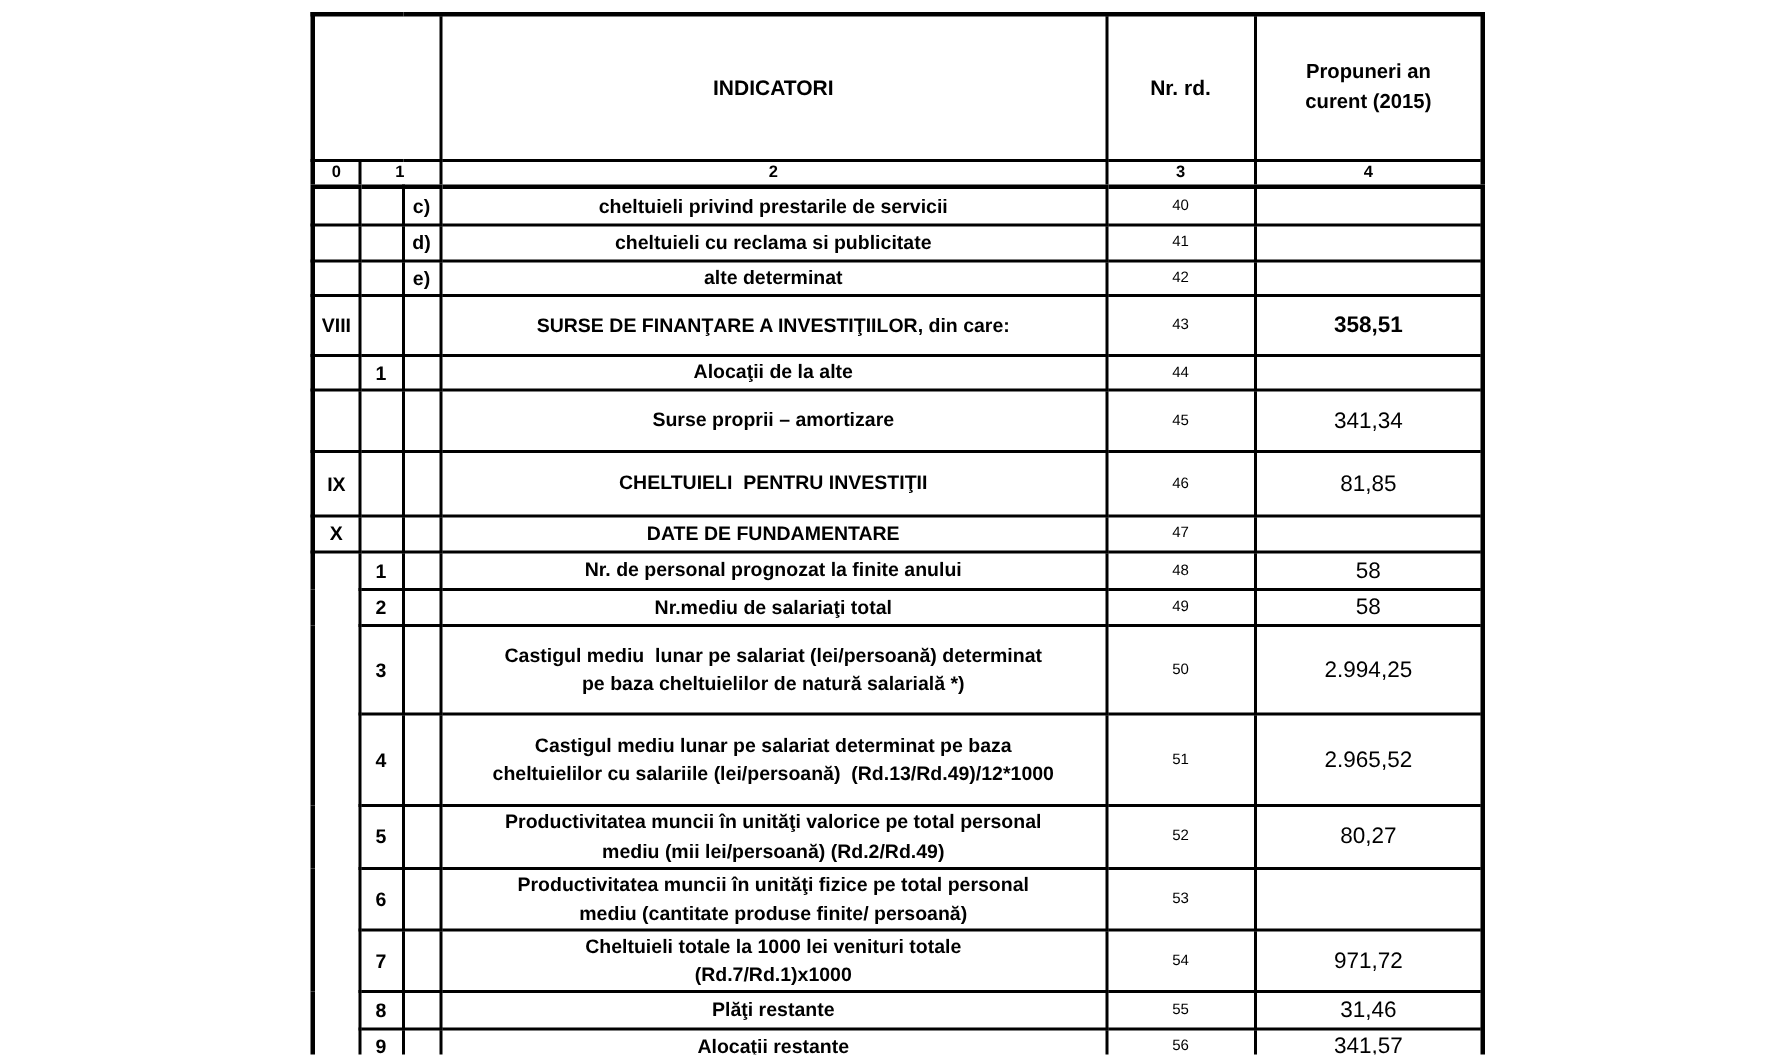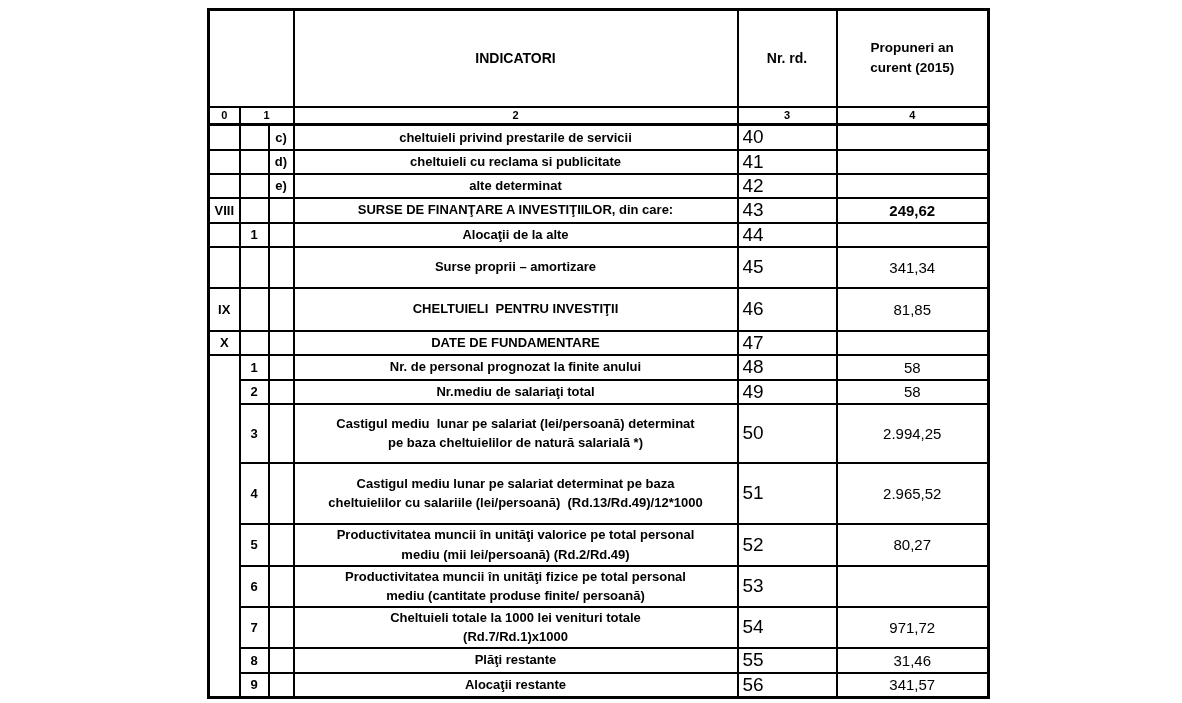--- a/index.html
+++ b/index.html
@@ -26,21 +26,21 @@
     font-weight:bold;font-size:11px;text-align:center;
     border-bottom:3px solid #000;line-height:1;
   }
   td.c0, td.c1, td.cl{
     text-align:center;font-weight:bold;font-size:13px;padding:0 1px;
   }
   td.ind{
     text-align:center;font-weight:bold;font-size:13px;
     white-space:pre-wrap;line-height:1.5;padding:1px 4px;
   }
-  td.nr{text-align:left;font-weight:normal;font-size:19px;}
+  td.nr{text-align:center;font-weight:normal;font-size:10px;}
   td.val{text-align:center;font-weight:normal;font-size:15px;}
   td.val.vbold{font-weight:bold;}
 </style>
 </head>
 <body>
 
 <table class="budget">
   <colgroup>
     <col style="width:31px">
     <col style="width:29px">
@@ -83,27 +83,27 @@
         <td class="val"></td>
       </tr>
       <tr style="height: 23px;">
         <td class="c0"></td>
         <td class="c1"></td>
         <td class="cl">e)</td>
         <td class="ind">alte determinat</td>
         <td class="nr">42</td>
         <td class="val"></td>
       </tr>
-      <tr style="height: 25px;">
+      <tr style="height: 40px;">
         <td class="c0">VIII</td>
         <td class="c1"></td>
         <td class="cl"></td>
         <td class="ind">SURSE DE FINANŢARE A INVESTIŢIILOR, din care:</td>
         <td class="nr">43</td>
-        <td class="val vbold">249,62</td>
+        <td class="val vbold">358,51</td>
       </tr>
       <tr style="height: 23px;">
         <td class="c0"></td>
         <td class="c1">1</td>
         <td class="cl"></td>
         <td class="ind">Alocaţii de la alte</td>
         <td class="nr">44</td>
         <td class="val"></td>
       </tr>
       <tr style="height: 41px;">

